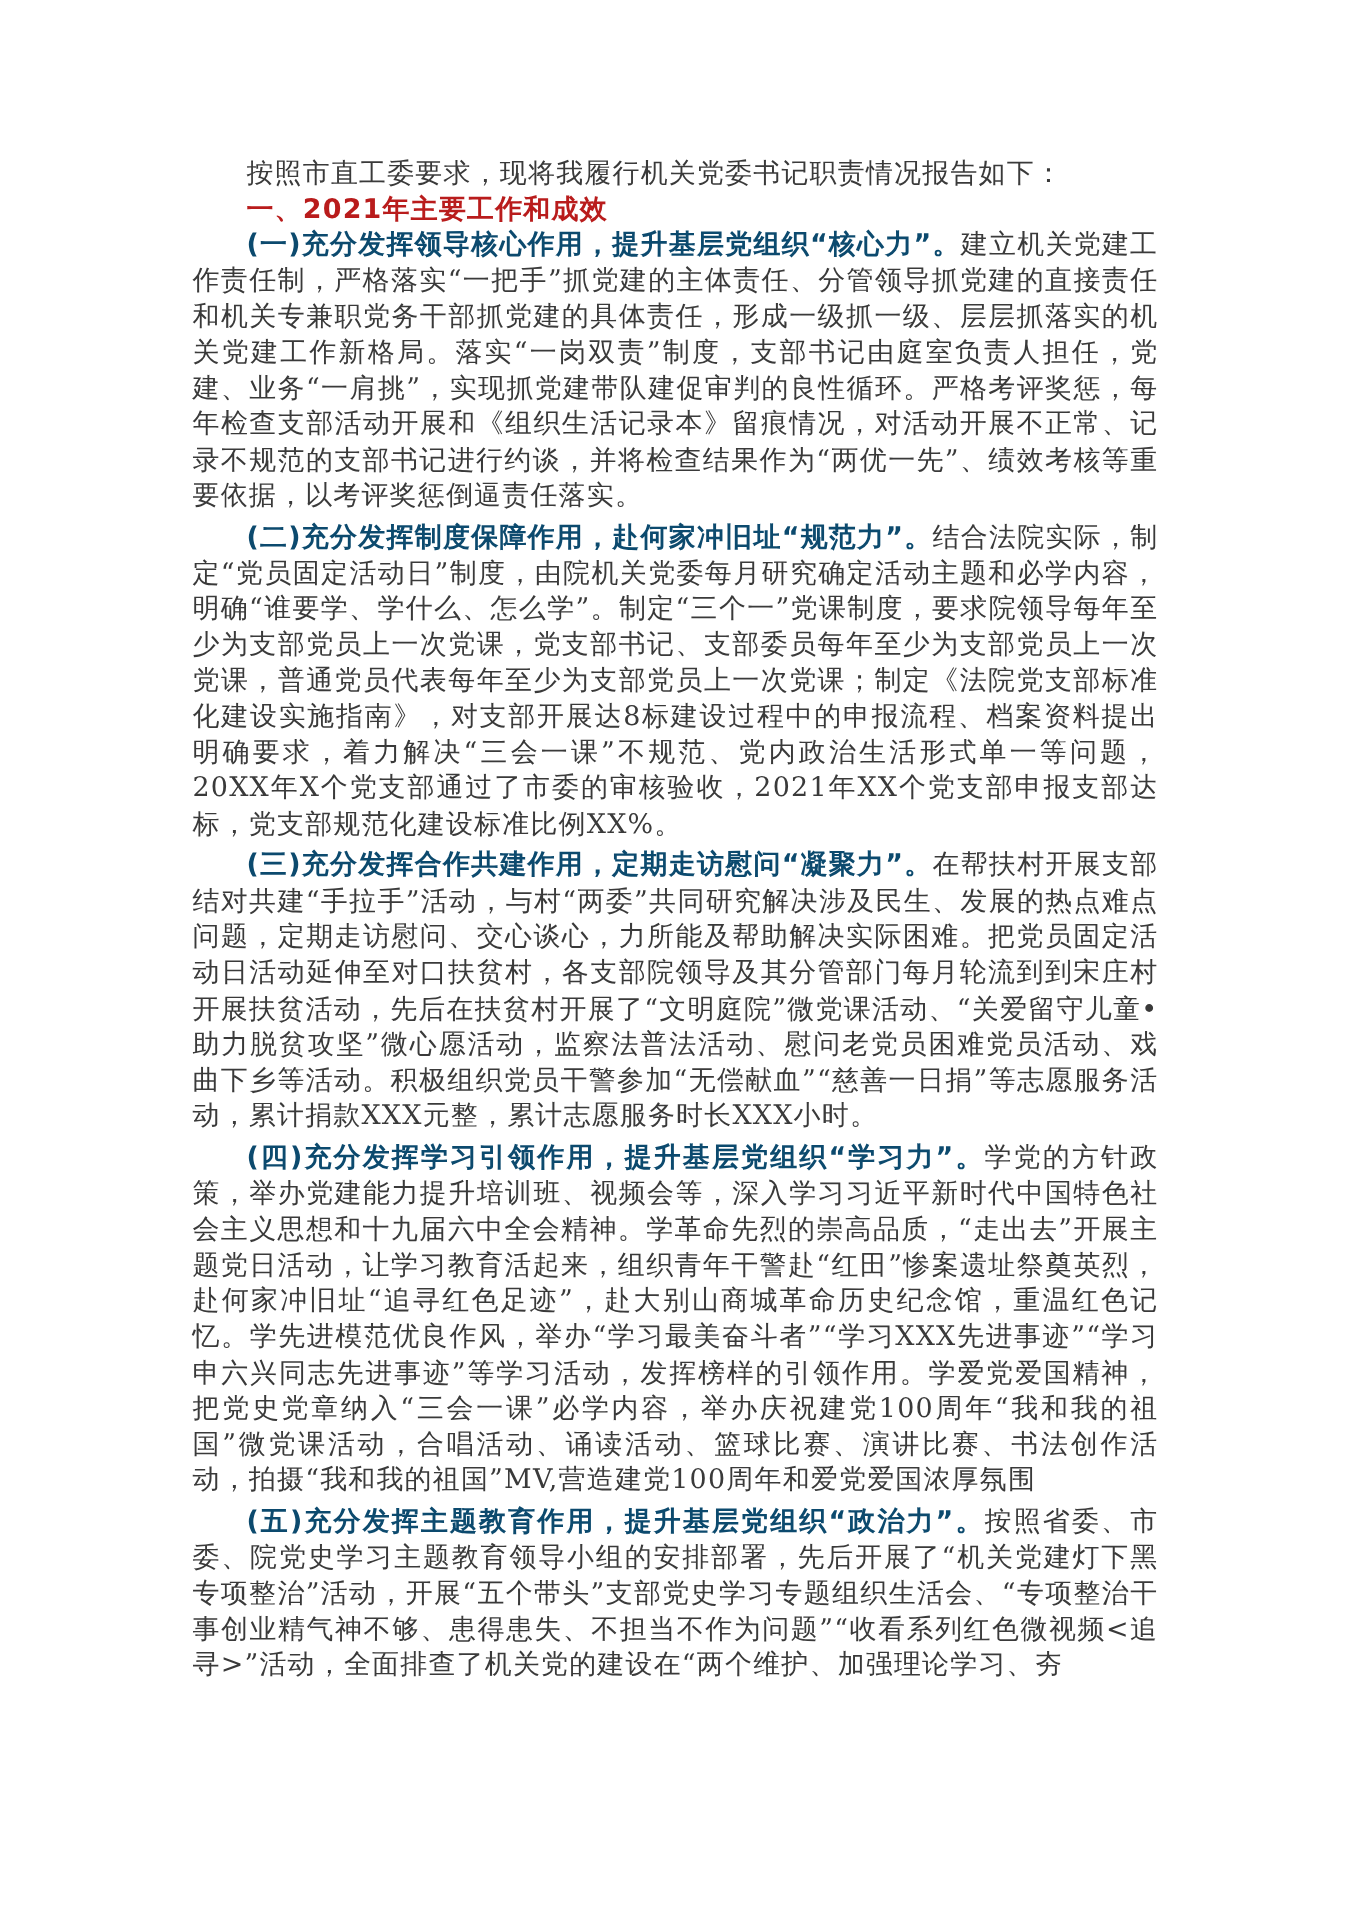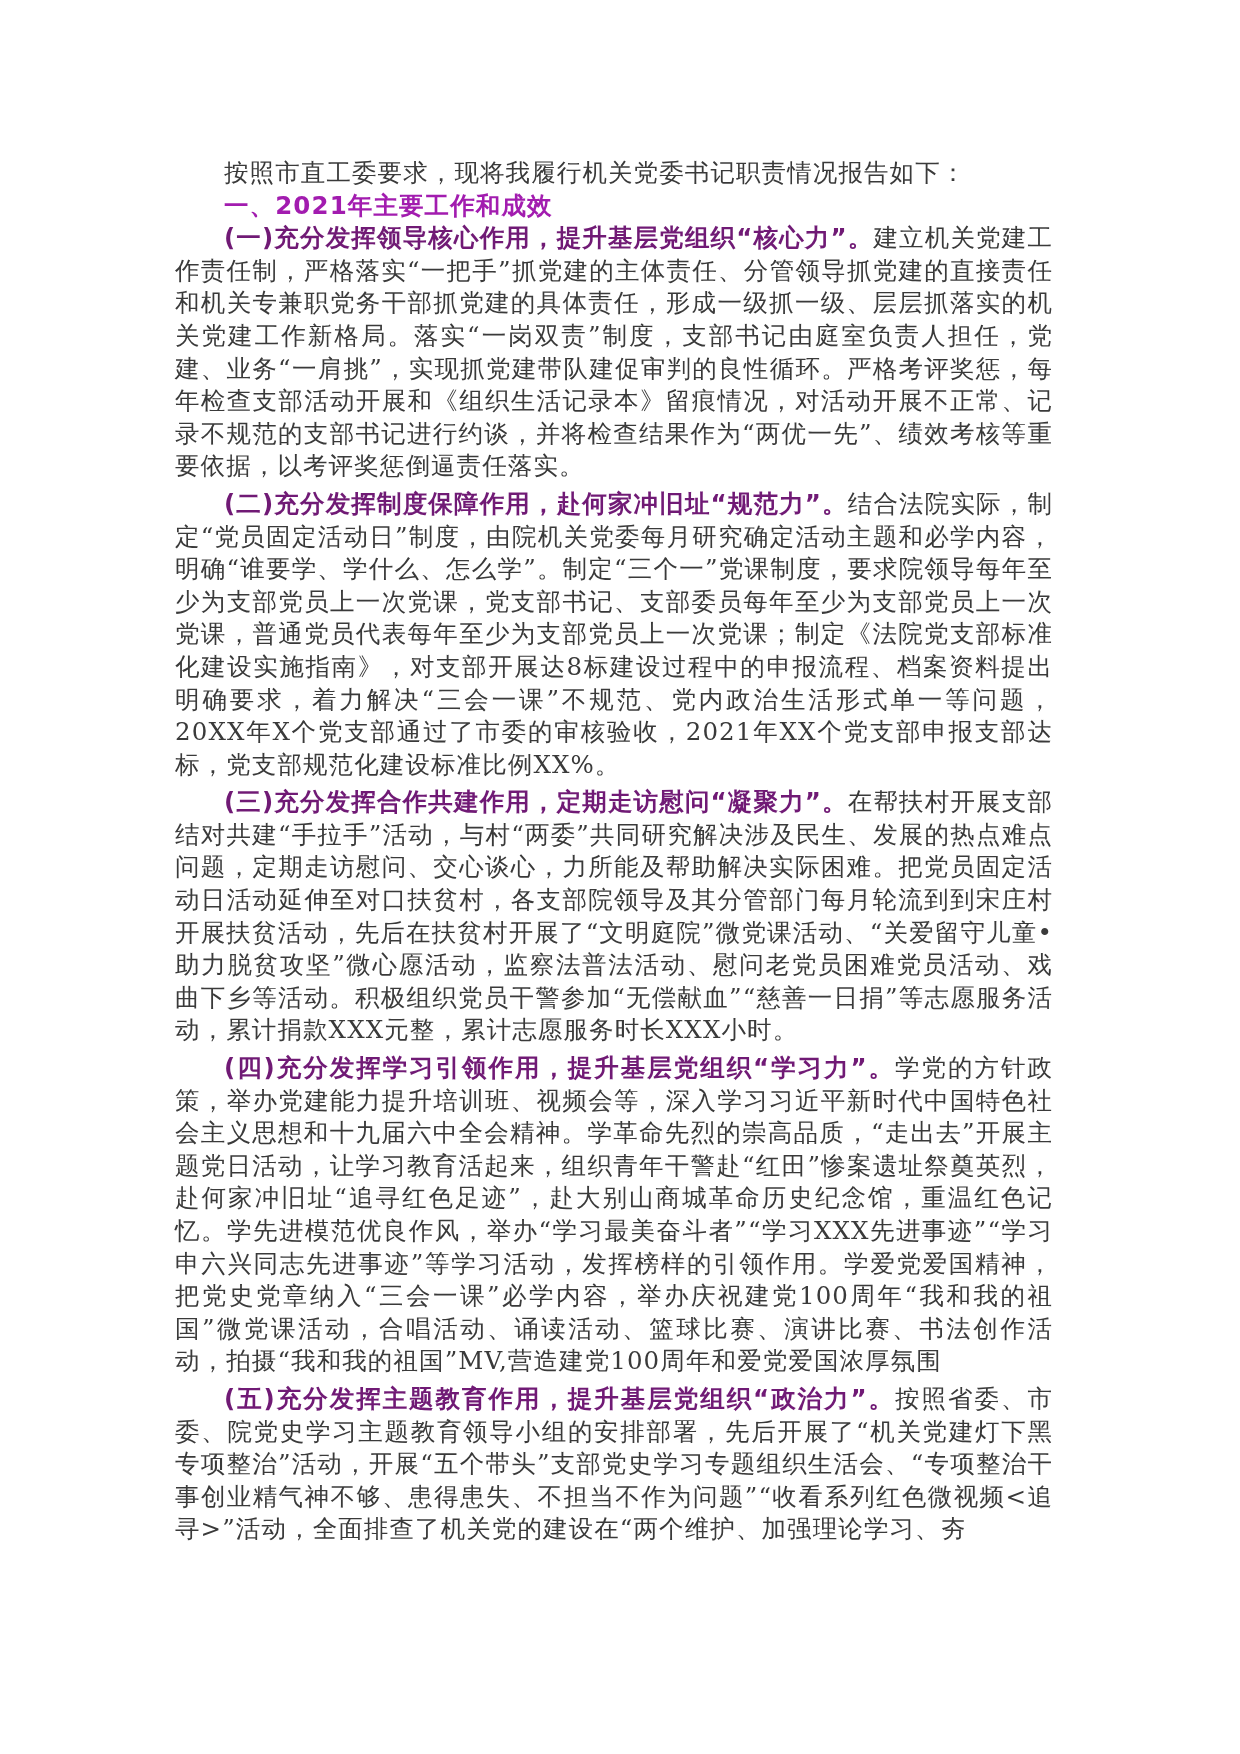--- a/index.html
+++ b/index.html
@@ -1,32 +1,32 @@
 <!DOCTYPE html>
 <html><head>
 <meta charset="utf-8">
 <style>
   html, body { margin: 0; padding: 0; background: #ffffff; }
   body { width: 1240px; height: 1754px; position: relative; overflow: hidden; }
   .page {
     position: absolute;
     left: 175px;
-    top: 157px;
+    top: 141px;
     width: 878px;
     font-family: "DejaVu Serif", "Liberation Serif", serif;
     font-size: 24.5px;
     line-height: 32.6px;
     color: #3a3a3a;
     letter-spacing: 1.1px;
     text-align: justify;
   }
   .para { margin: 0; text-indent: 2em; }
   .para.gap { margin-top: 5px; }
-  .heading { margin: 0; text-indent: 2em; font-weight: bold; color: #a21caf; font-family: "DejaVu Sans", "Liberation Sans", sans-serif; }
-  .lead { font-weight: bold; color: #701a75; font-family: "DejaVu Sans", "Liberation Sans", sans-serif; }
+  .heading { margin: 0; text-indent: 2em; font-weight: bold; color: #b91c1c; font-family: "DejaVu Sans", "Liberation Sans", sans-serif; }
+  .lead { font-weight: bold; color: #0c4a6e; font-family: "DejaVu Sans", "Liberation Sans", sans-serif; }
 </style>
 </head>
 <body>
 
 <div class="page">
   <p class="para">按照市直工委要求，现将我履行机关党委书记职责情况报告如下：</p>
   <p class="heading">一、2021年主要工作和成效</p>
 
   <p class="para"><span class="lead">(一)充分发挥领导核心作用，提升基层党组织“核心力”。</span><span>建立机关党建工作责任制，严格落实“一把手”抓党建的主体责任、分管领导抓党建的直接责任和机关专兼职党务干部抓党建的具体责任，形成一级抓一级、层层抓落实的机关党建工作新格局。落实“一岗双责”制度，支部书记由庭室负责人担任，党建、业务“一肩挑”，实现抓党建带队建促审判的良性循环。严格考评奖惩，每年检查支部活动开展和《组织生活记录本》留痕情况，对活动开展不正常、记录不规范的支部书记进行约谈，并将检查结果作为“两优一先”、绩效考核等重要依据，以考评奖惩倒逼责任落实。</span></p>
 

